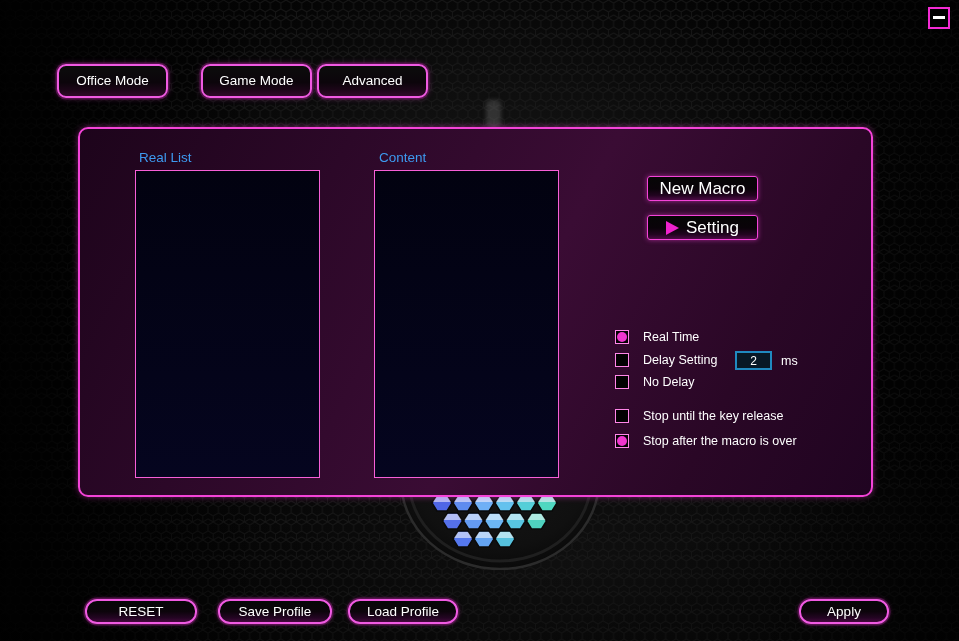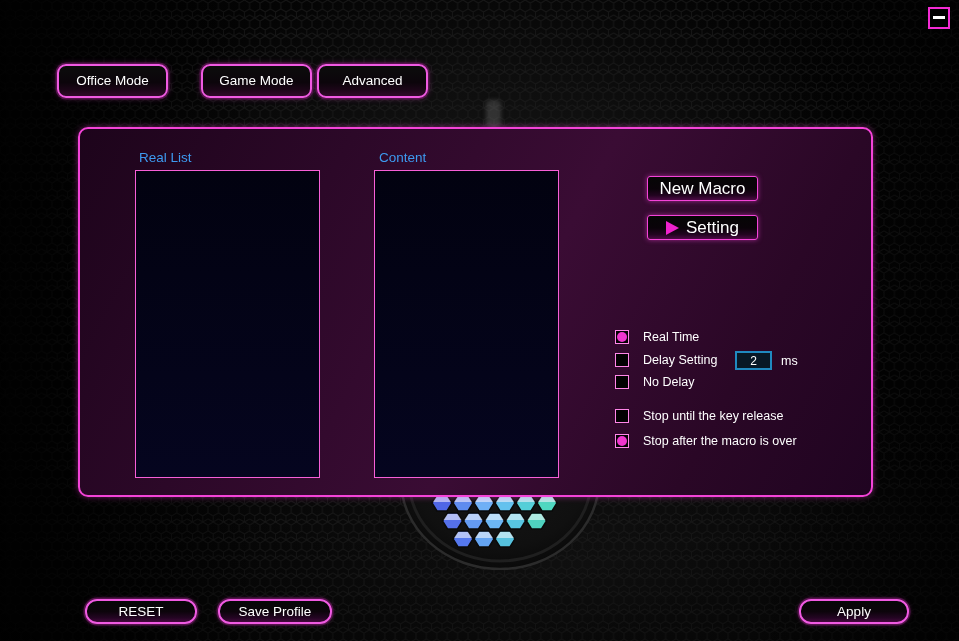--- a/index.html
+++ b/index.html
@@ -195,15 +195,16 @@
     <div class="opt selected" style="left:535px; top:304px">
       <span class="box">
           <span class="dot"></span>
         </span>
       <span class="lbl">Stop after the macro is over</span>
     </div>
   </div>
 
   <div class="fbtn" style="left:85px;  width:112px">RESET</div>
   <div class="fbtn" style="left:218px; width:114px">Save Profile</div>
-  <div class="fbtn" style="left:799px; width:110px">Apply</div>
+  <div class="fbtn" style="left:348px; width:110px">Load Profile</div>
+  <div class="fbtn" style="left:799px; width:90px">Apply</div>
 
 </div>
 
 </body></html>

